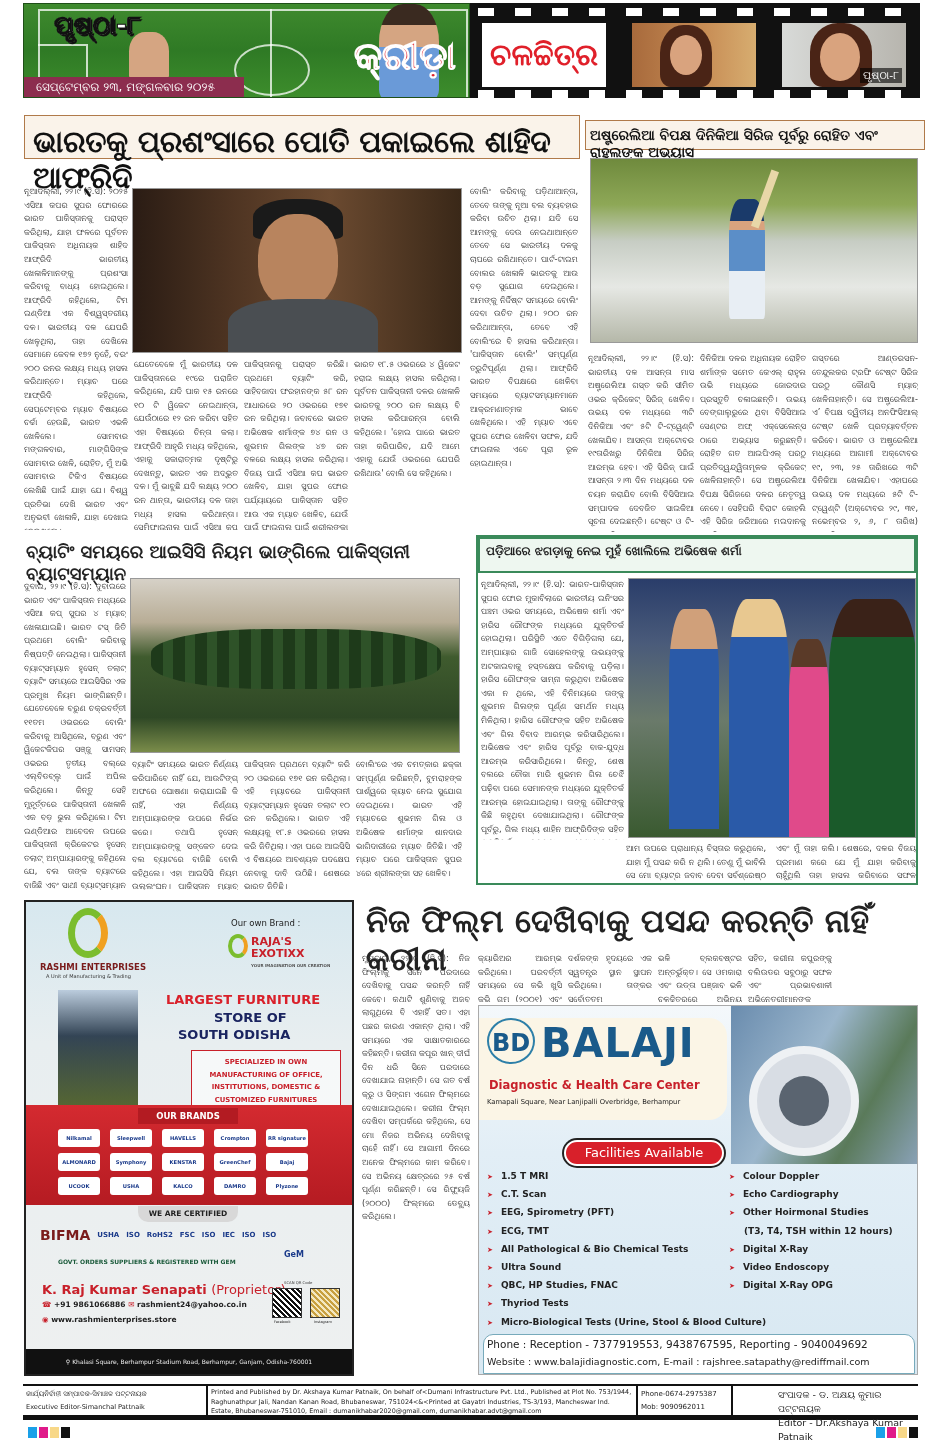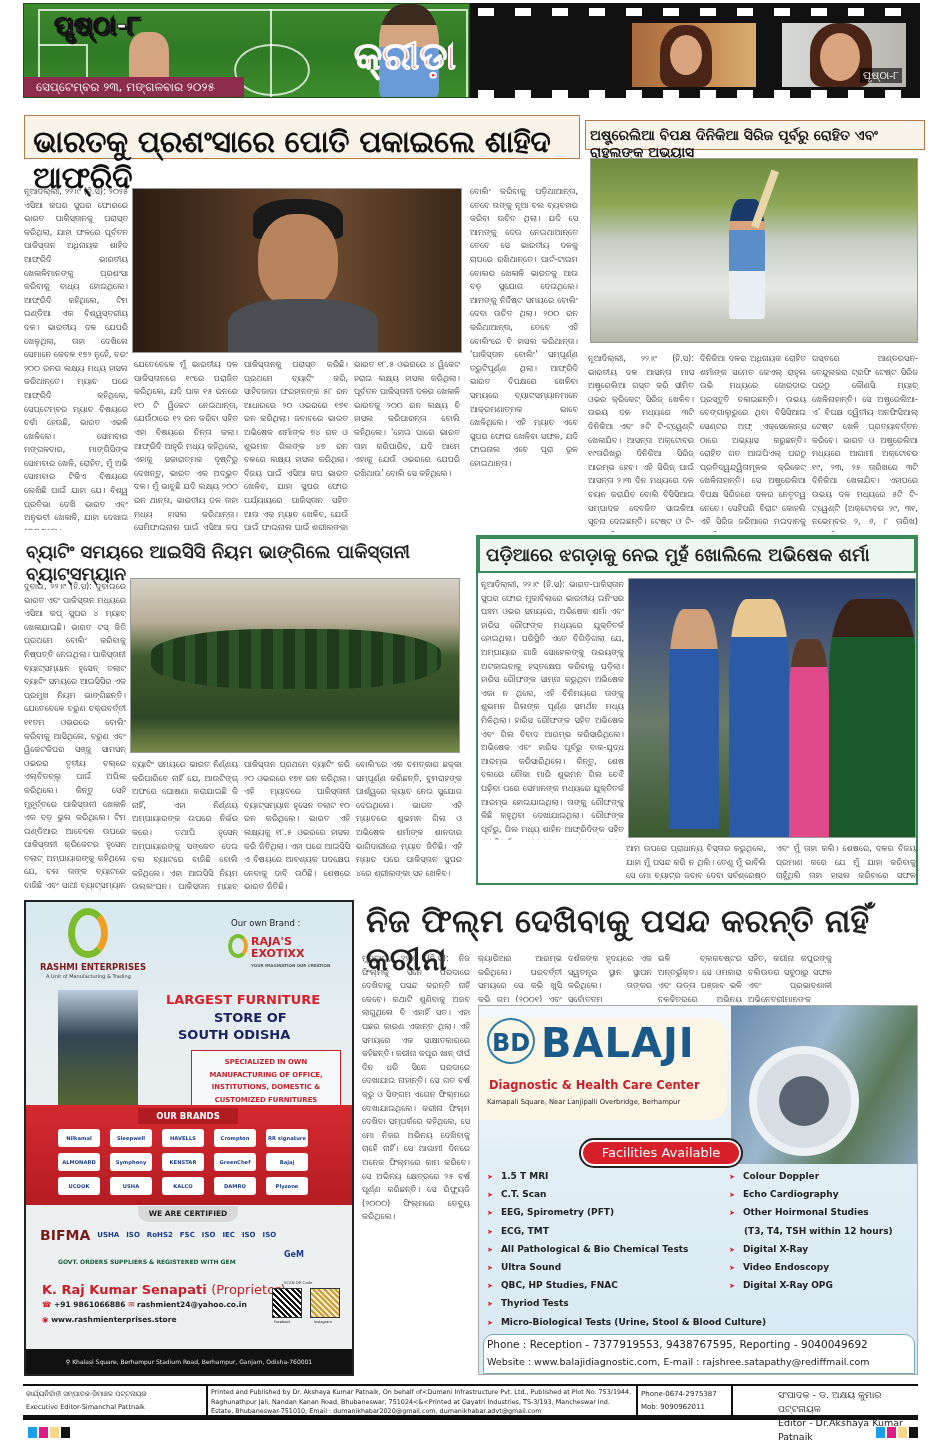--- a/index.html
+++ b/index.html
@@ -21,21 +21,21 @@
   .actress2 { left: 312px; width: 124px; background: linear-gradient(90deg,#d8dad8,#b7b5ae); }
   .face { position:absolute; border-radius: 50%; background: #d9a37e; }
   .hair { position:absolute; border-radius: 45% 45% 20% 20%; background: #4a2416; }
   .page-tag2 { right: 4px; bottom: 4px; font-size: 11px; color: #fff; background: rgba(0,0,0,.6); padding: 1px 3px; }
 
   
   .hl-box { border: 1px solid #b07a4a; background: #faf3ea; font-weight: bold; color: #111; }
   .hl1 { left: 24px; top: 115px; width: 556px; height: 44px; font-size: 30px; padding: 8px 8px; letter-spacing: -0.5px; }
   .hl2 { left: 585px; top: 120px; width: 340px; height: 30px; font-size: 14px; font-weight: bold; padding: 6px 4px; }
   .hl3 { left: 24px; top: 537px; width: 440px; height: 34px; font-size: 18px; font-weight: bold; padding: 4px 2px; }
-  .hl4 { left: 478px; top: 537px; width: 438px; height: 36px; font-size: 18px; font-weight: bold; padding: 5px 6px; border: 2px solid #3a8a5a; background: #eef7f0; }
+  .hl4 { left: 478px; top: 537px; width: 438px; height: 36px; font-size: 12px; font-weight: bold; padding: 5px 6px; border: 2px solid #3a8a5a; background: #eef7f0; }
   .hl5 { left: 362px; top: 900px; width: 556px; height: 50px; font-size: 32px; font-weight: bold; padding: 2px 4px; }
 
   .body-text { font-size: 8.2px; line-height: 13.6px; color: #333; text-align: justify; overflow: hidden; }
 
   
   .photo { overflow: hidden; border: 1px solid #999; }
   .afridi { left: 132px; top: 188px; width: 330px; height: 165px; background: linear-gradient(90deg,#2a1c14 0%,#4e3422 30%,#6b4a30 60%,#3a2818 100%); }
   .rohit { left: 590px; top: 158px; width: 328px; height: 185px; background: linear-gradient(180deg,#6f8a3d 0%,#8ea857 25%,#c7cdc4 45%,#e6e8e4 70%,#b5b8a9 100%); }
   .pak-team { left: 130px; top: 578px; width: 330px; height: 175px; background: linear-gradient(180deg,#d6d1c7 0%,#b8ad96 25%,#3f5b2e 45%,#2e4725 80%,#7a8c4a 100%); }
   .abhishek { left: 628px; top: 578px; width: 288px; height: 260px; background: linear-gradient(180deg,#2a3d6a 0%,#4a5b7a 25%,#6a7a6a 55%,#3a5a30 100%); }
@@ -74,21 +74,21 @@
   
   .ad2 { left: 478px; top: 1005px; width: 440px; height: 370px; border: 1px solid #aaa; background: linear-gradient(180deg,#f4f8fb 0%,#e2eef6 40%,#d8e8f2 100%); overflow:hidden; }
   .balaji-card { left: 0; top: 12px; width: 248px; height: 102px; background: #fbf5e6; border-radius: 0 18px 18px 0; }
   .balaji-logo { left: 8px; top: 12px; width: 48px; height: 46px; border: 2px solid #2d7fa8; border-radius: 50%; font-size: 24px; font-weight: bold; color: #1a5a8a; text-align:center; line-height: 46px; }
   .balaji-name { left: 62px; top: 14px; font-size: 40px; font-weight: bold; color: #1a5a8a; letter-spacing: 1px; }
   .balaji-sub { left: 10px; top: 72px; font-size: 11.5px; font-weight: bold; color: #c8202a; }
   .balaji-addr { left: 8px; top: 92px; font-size: 6.8px; color: #222; }
   .mri { left: 252px; top: 0; width: 188px; height: 158px; background: linear-gradient(120deg,#6a8cae 0%,#9bb6cc 40%,#5a7a5a 70%,#8aa2b8 100%); }
   .mri-ring { left: 270px; top: 40px; width: 110px; height: 110px; border-radius: 50%; background: #d8dde4; border: 8px solid #eef1f4; }
   .mri-hole { left: 300px; top: 70px; width: 50px; height: 50px; border-radius: 50%; background: #5a6470; }
-  .fac-pill { left: 102px; top: 134px; width: 160px; height: 26px; background: #d8202a; border: 2px solid #fff; border-radius: 14px; color: #fff; font-size: 13px; text-align:center; line-height: 22px; box-shadow: 0 0 0 2px #222; }
+  .fac-pill { left: 85px; top: 134px; width: 160px; height: 26px; background: #d8202a; border: 2px solid #fff; border-radius: 14px; color: #fff; font-size: 13px; text-align:center; line-height: 22px; box-shadow: 0 0 0 2px #222; }
   .fac-list { position:absolute; font-size: 9px; font-weight: bold; color: #222; line-height: 17.2px; }
   .fac-list li { list-style: none; }
   .fac-list li::before { content: "\27A4"; color: #c8202a; font-size: 7px; margin-right: 8px; }
   .fac-list li.cont::before { content: ""; margin-right: 15px; }
   .phone-box { left: 4px; top: 328px; width: 432px; height: 40px; background: #fff; border: 1px solid #7ab; border-radius: 10px 10px 0 0; }
   .phone-text { left: 8px; top: 332px; font-size: 10.5px; color: #222; }
   .web-text { left: 8px; top: 350px; font-size: 9.5px; color: #222; }
 
   
   .footer { left: 23px; top: 1384px; width: 895px; height: 36px; border-top: 2px solid #111; border-bottom: 5px solid #111; display:flex; font-size: 6.4px; color: #222; }
@@ -132,20 +132,21 @@
       <div class="sprocket" style="left: 119px; top: 87px;"></div>
       <div class="sprocket" style="left: 156px; top: 87px;"></div>
       <div class="sprocket" style="left: 193px; top: 87px;"></div>
       <div class="sprocket" style="left: 230px; top: 87px;"></div>
       <div class="sprocket" style="left: 267px; top: 87px;"></div>
       <div class="sprocket" style="left: 304px; top: 87px;"></div>
       <div class="sprocket" style="left: 341px; top: 87px;"></div>
       <div class="sprocket" style="left: 378px; top: 87px;"></div>
       <div class="sprocket" style="left: 415px; top: 87px;"></div>
     </div>
+  <div class="film-cell chal">ଚଳଚ୍ଚିତ୍ର</div>
   <div class="film-cell actress1">
     <div class="hair" style="left:28px;top:2px;width:52px;height:62px;"></div>
     <div class="face" style="left:38px;top:12px;width:32px;height:40px;"></div>
   </div>
   <div class="film-cell actress2">
     <div class="hair" style="left:28px;top:0;width:62px;height:64px;"></div>
     <div class="face" style="left:38px;top:10px;width:40px;height:48px;"></div>
     <div class="abs page-tag2">ପୃଷ୍ଠା-୮</div>
   </div>
 </div>

